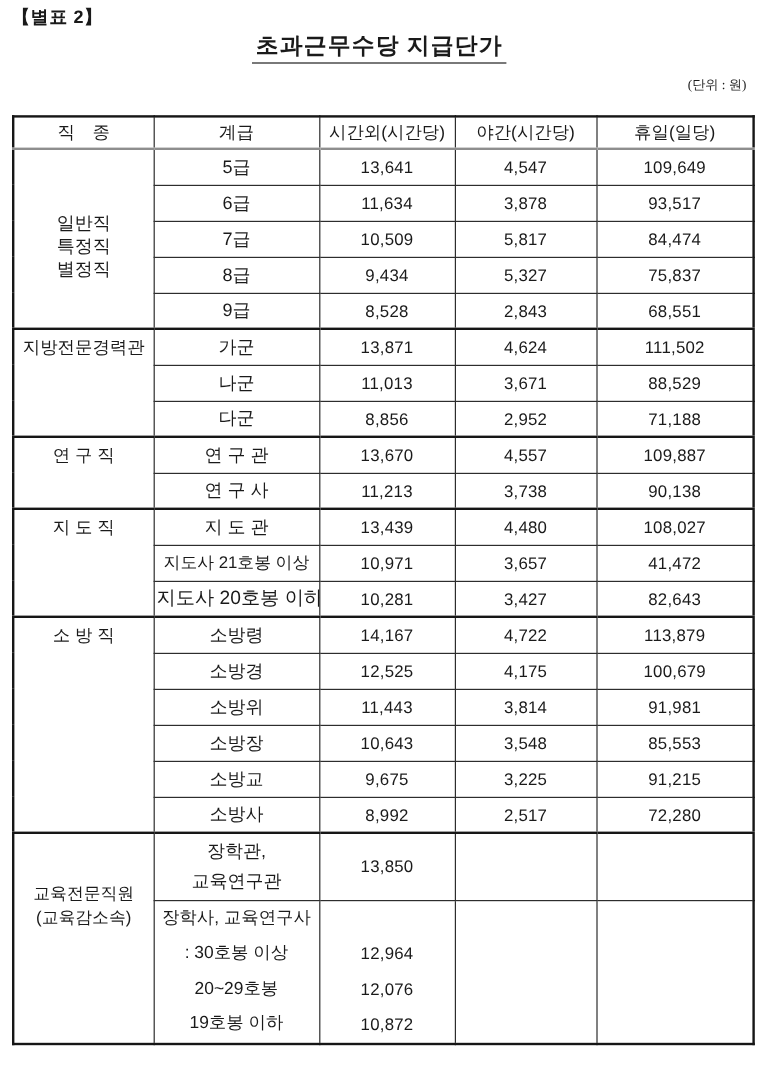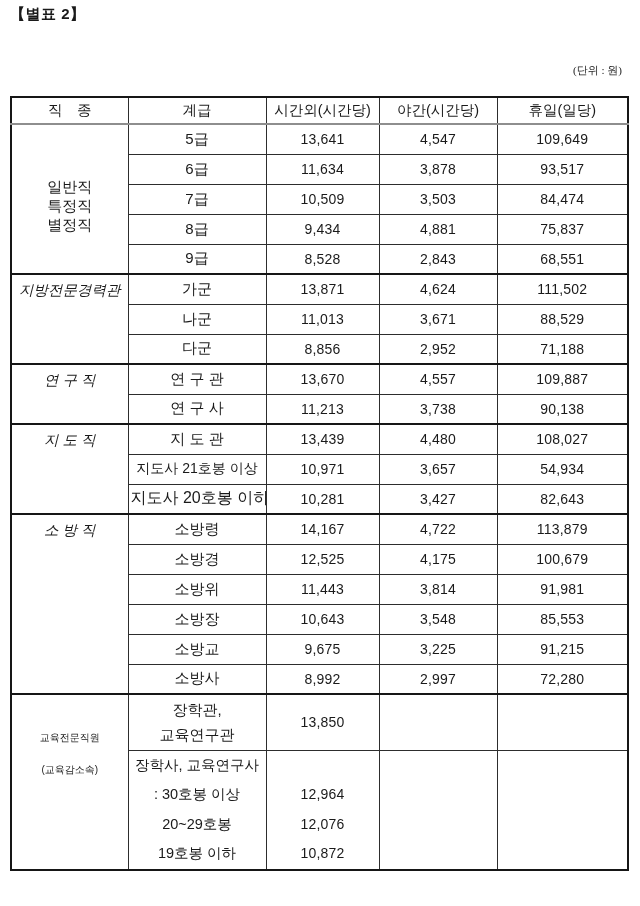--- a/index.html
+++ b/index.html
@@ -34,34 +34,37 @@
     border-top-width:1px; border-bottom-width:1px;
     text-align:center; vertical-align:middle;
     padding:0 2px; overflow:hidden; white-space:nowrap;
     font-weight:normal; font-size:15px;
   }
   th { height:27px; border-bottom:2.5px solid #8e8e8e; font-size:14.5px; }
   td { height:30px; }
   td.num { font-size:14px; letter-spacing:.2px; }
   tr.gtop td { border-top:2px solid #161616; }
   td.cat-mid { white-space:pre-line; line-height:19px; padding-top:12px; }
-  td.cat-top { vertical-align:top; padding-top:4px; line-height:23px; white-space:pre-line; font-size:14.5px;font-style:italic; }
-  td.cat-edu { white-space:pre-line; line-height:32px; padding-bottom:56px; font-size:10px; }
+  td.cat-top { vertical-align:top; padding-top:4px; line-height:23px; white-space:pre-line; font-size:14.5px; }
+  td.cat-edu { white-space:pre-line; line-height:20px; padding-bottom:56px; font-size:14px; }
   tr.rowA td { height:56px; }
   tr.rowA td.grade2 { white-space:pre-line; line-height:25px; }
   tr.rowB td { height:118px; }
   td.ml { white-space:pre-line; line-height:29.5px; vertical-align:middle; }
 </style>
 </head>
 <body>
 
 <div class="page">
 
   <div class="annex-label">【별표 2】</div>
 
+  <div class="title-row">
+    <span class="doc-title">초과근무수당 지급단가</span>
+  </div>
 
   <div class="unit-note">(단위 : 원)</div>
 
   <table class="pay">
     <colgroup>
       <col style="width:117px">
         <col style="width:138px">
         <col style="width:113px">
         <col style="width:118px">
         <col style="width:131px">
@@ -88,27 +91,27 @@
       </tr>
       <tr>
         <td>6급</td>
         <td class="num">11,634</td>
         <td class="num">3,878</td>
         <td class="num">93,517</td>
       </tr>
       <tr>
         <td>7급</td>
         <td class="num">10,509</td>
-        <td class="num">3,503</td>
+        <td class="num">5,817</td>
         <td class="num">84,474</td>
       </tr>
       <tr>
         <td>8급</td>
         <td class="num">9,434</td>
-        <td class="num">4,881</td>
+        <td class="num">5,327</td>
         <td class="num">75,837</td>
       </tr>
       <tr>
         <td>9급</td>
         <td class="num">8,528</td>
         <td class="num">2,843</td>
         <td class="num">68,551</td>
       </tr>
 
       <tr class="gtop">
@@ -149,21 +152,21 @@
         <td class="cat-top" rowspan="3">지 도 직</td>
         <td>지 도 관</td>
         <td class="num">13,439</td>
         <td class="num">4,480</td>
         <td class="num">108,027</td>
       </tr>
       <tr>
         <td style="font-size:14px">지도사 21호봉 이상</td>
         <td class="num">10,971</td>
         <td class="num">3,657</td>
-        <td class="num">54,934</td>
+        <td class="num">41,472</td>
       </tr>
       <tr>
         <td style="font-size:16px">지도사 20호봉 이하</td>
         <td class="num">10,281</td>
         <td class="num">3,427</td>
         <td class="num">82,643</td>
       </tr>
 
       <tr class="gtop">
         <td class="cat-top" rowspan="6">소 방 직</td>
@@ -192,21 +195,21 @@
       </tr>
       <tr>
         <td>소방교</td>
         <td class="num">9,675</td>
         <td class="num">3,225</td>
         <td class="num">91,215</td>
       </tr>
       <tr>
         <td>소방사</td>
         <td class="num">8,992</td>
-        <td class="num">2,997</td>
+        <td class="num">2,517</td>
         <td class="num">72,280</td>
       </tr>
 
       <tr class="gtop rowA">
         <td class="cat-edu" rowspan="2">교육전문직원
 (교육감소속)</td>
         <td class="grade2">장학관,
 교육연구관</td>
         <td class="num">13,850</td>
         <td class="num"></td>

